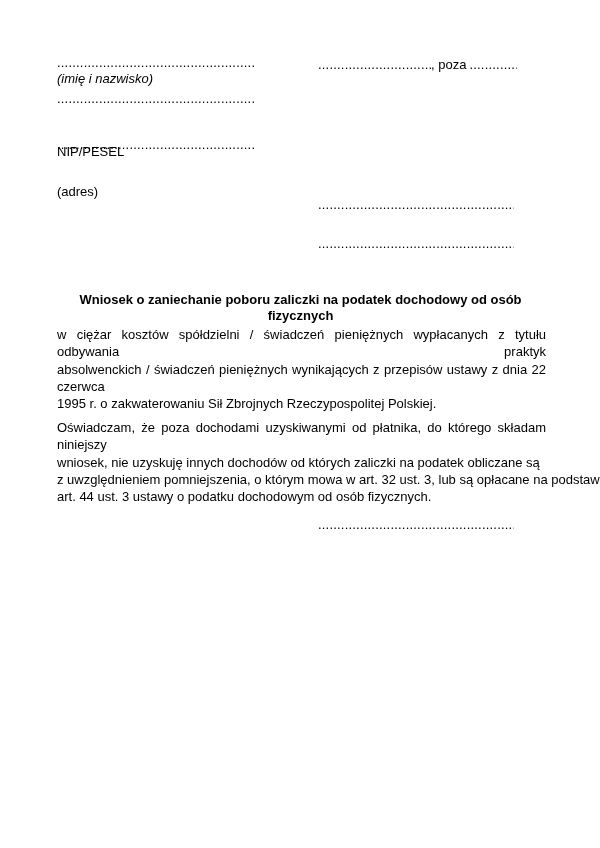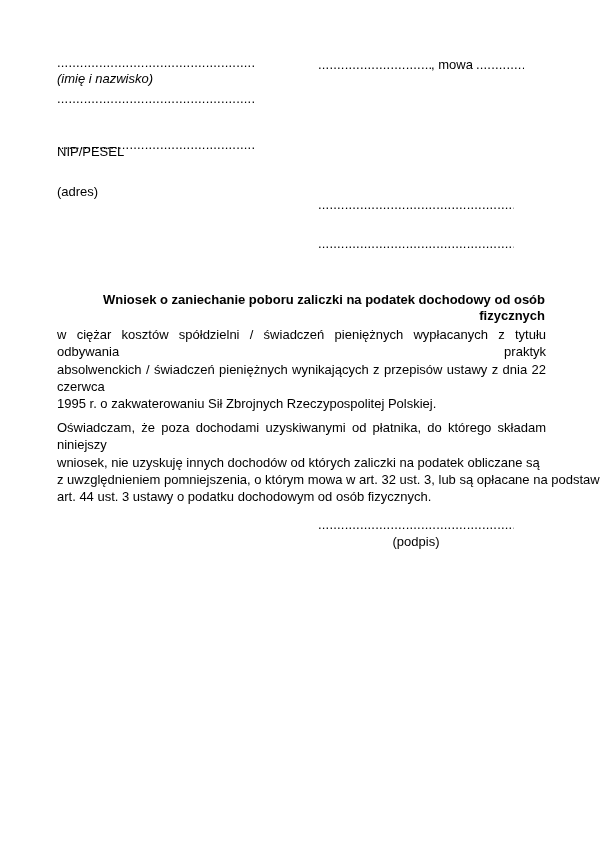--- a/index.html
+++ b/index.html
@@ -39,21 +39,21 @@
   .label {
     display: block;
     line-height: 15px;
   }
   .sender-col .dots { width: 197px; }
   .right-col-line { width: 196px; }
   .doc-title {
     left: 56px;
     top: 292px;
     width: 489px;
-    text-align: right;
+    text-align: center;
     font-weight: bold;
     line-height: 16px;
   }
   .para {
     left: 57px;
     width: 489px;
   }
   .line {
     line-height: 17.3px;
     white-space: nowrap;
@@ -91,21 +91,21 @@
     <span class="label abs" style="left:57px; top:71px;font-style:italic;">(imię i nazwisko)</span>
 
     <span class="dots abs" style="left:57px; top:92px;">........................................................................</span>
     <span class="label abs" style="left:57px; top:107px;margin-top:37px;">NIP/PESEL</span>
 
     <span class="dots abs" style="left:57px; top:138px;">........................................................................</span>
     <span class="label abs" style="left:57px; top:153px;margin-top:31px;">(adres)</span>
   </div>
 
   <div class="abs dateline">
-    <span class="dots-inline place-dots">........................................................................</span><span>, mowa</span><span class="dots-inline date-dots">........................................................................</span>
+    <span class="dots-inline place-dots">........................................................................</span><span>, poza</span><span class="dots-inline date-dots">........................................................................</span>
   </div>
 
   <div>
     <span class="dots abs right-col-line" style="left:318px; top:198px;">........................................................................</span>
     <span class="dots abs right-col-line" style="left:318px; top:237px;">........................................................................</span>
   </div>
 
   <div class="abs doc-title">Wniosek o zaniechanie poboru zaliczki na podatek dochodowy od osób fizycznych</div>
 
   <div class="abs para" style="top:326px;">
@@ -116,16 +116,15 @@
 
   <div class="abs para" style="top:419px;">
     <div class="line stretch">Oświadczam, że poza dochodami uzyskiwanymi od płatnika, do którego składam niniejszy</div>
     <div class="line">wniosek, nie uzyskuję innych dochodów od których zaliczki na podatek obliczane są</div>
     <div class="line">z uwzględnieniem pomniejszenia, o którym mowa w art. 32 ust. 3, lub są opłacane na podstawie</div>
     <div class="line">art. 44 ust. 3 ustawy o podatku dochodowym od osób fizycznych.</div>
   </div>
 
   <div class="abs signature-block">
     <span class="dots">........................................................................</span>
-    <span class="label">(podpis)</span>
   </div>
 
 </div>
 
 </body></html>

